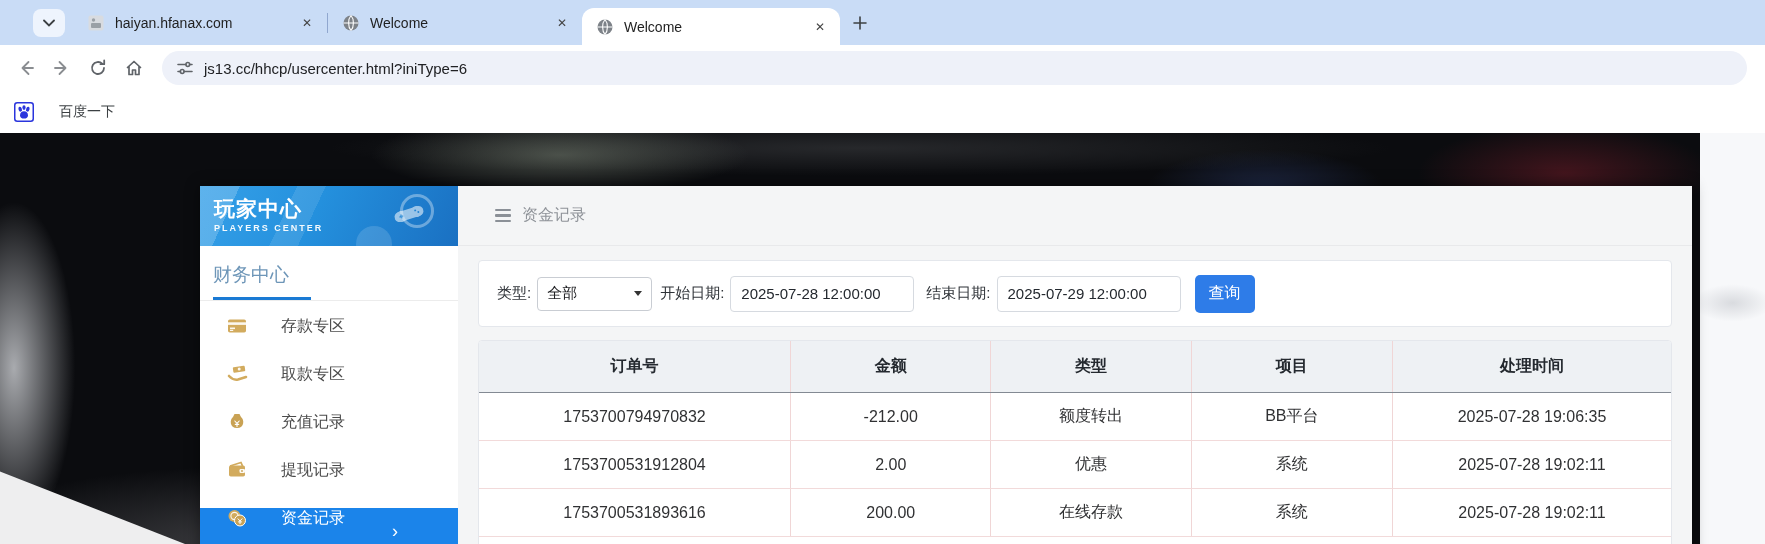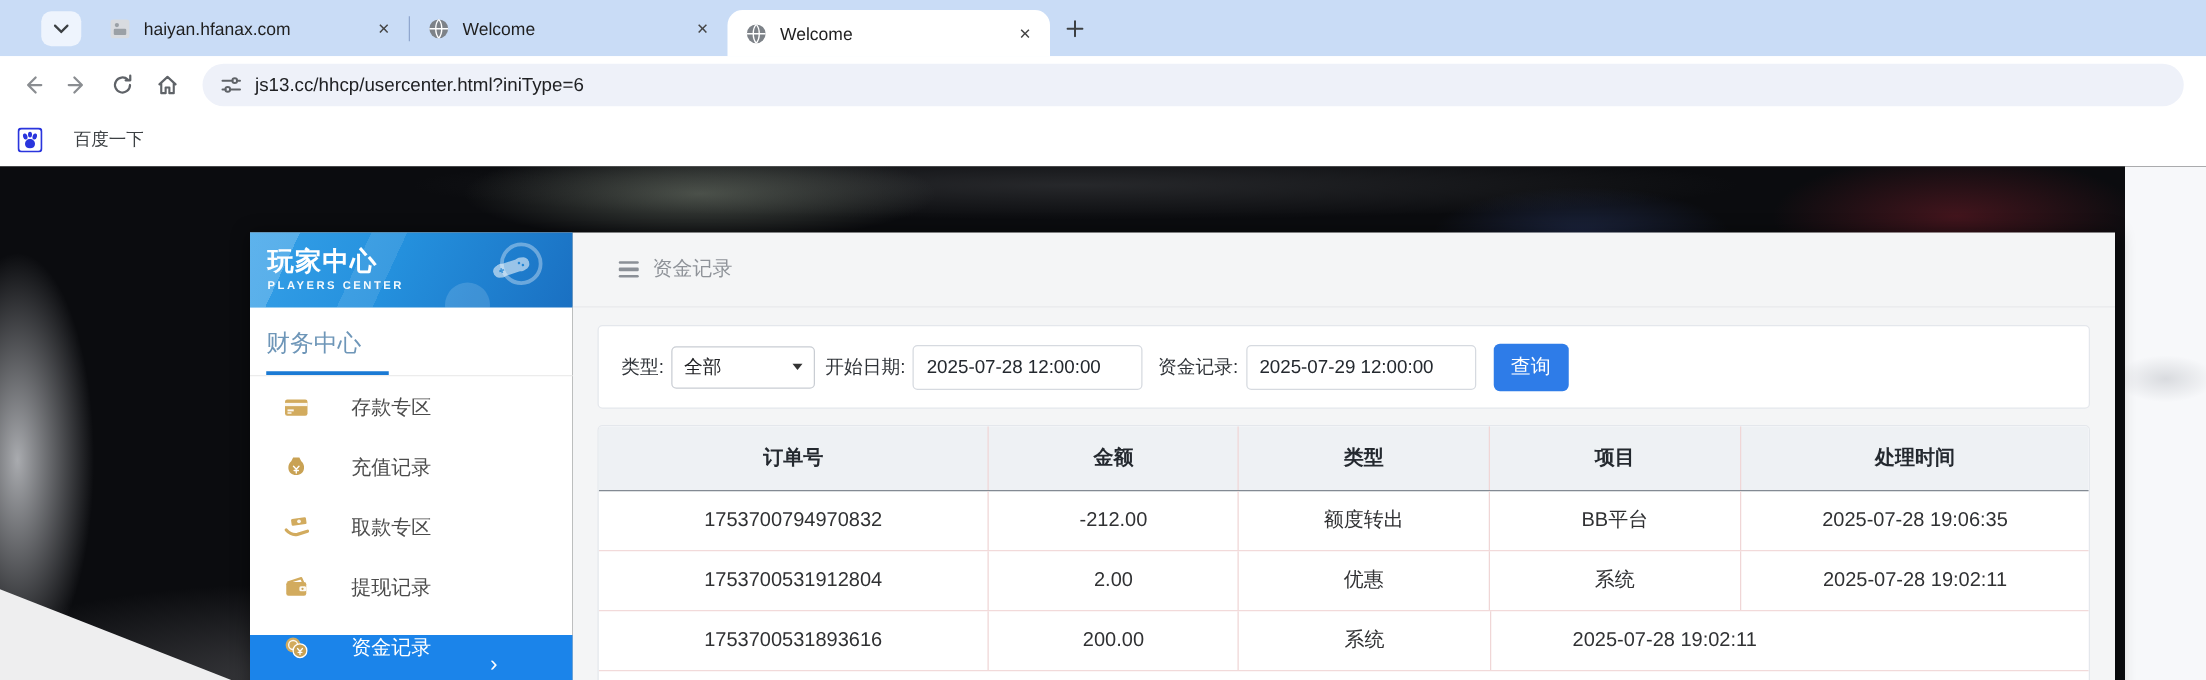--- a/index.html
+++ b/index.html
@@ -218,33 +218,33 @@
           <div class="menu-item">
             <svg width="20" height="20" viewBox="0 0 20 20">
               <rect x="1" y="3.5" width="18" height="13" rx="1.8" fill="#d2ab5e"></rect>
               <rect x="1" y="6.3" width="18" height="2.6" fill="#fff" opacity="0.9"></rect>
               <rect x="3" y="11.5" width="5" height="1.6" fill="#fff" opacity="0.9"></rect>
               <rect x="3" y="13.8" width="3.2" height="1.2" fill="#fff" opacity="0.9"></rect>
             </svg>
             <span class="mi-label">存款专区</span>
           </div>
           <div class="menu-item">
-            <svg width="20" height="20" viewBox="0 0 20 20">
-              <path d="M7.5 2 h5 l1.5 3 c3.5 2.5 3.5 11 -4 11 s-7.5 -8.5 -4 -11 z" fill="#c9a254"></path>
-              <path d="M7.8 9 l2.2 2.4 l2.2 -2.4 M10 11.4 v3 M8.3 12.4 h3.4" stroke="#fff" stroke-width="1.1" fill="none" stroke-linecap="round"></path>
-            </svg>
-            <span class="mi-label">充值记录</span>
-          </div>
-          <div class="menu-item">
             <svg width="22" height="20" viewBox="0 0 22 20">
               <rect x="6" y="2.5" width="12" height="5.5" rx="1" fill="#d2ab5e" transform="rotate(-8 12 5)"></rect>
               <circle cx="12.2" cy="5" r="1.5" fill="#fff" opacity="0.9"></circle>
               <path d="M2 12 q4 4.5 9 3.5 l8 -2.5" stroke="#d2ab5e" stroke-width="2.6" fill="none" stroke-linecap="round"></path>
             </svg>
             <span class="mi-label" style="margin-left:32px;">取款专区</span>
+          </div>
+          <div class="menu-item">
+            <svg width="20" height="20" viewBox="0 0 20 20">
+              <path d="M7.5 2 h5 l1.5 3 c3.5 2.5 3.5 11 -4 11 s-7.5 -8.5 -4 -11 z" fill="#c9a254"></path>
+              <path d="M7.8 9 l2.2 2.4 l2.2 -2.4 M10 11.4 v3 M8.3 12.4 h3.4" stroke="#fff" stroke-width="1.1" fill="none" stroke-linecap="round"></path>
+            </svg>
+            <span class="mi-label">充值记录</span>
           </div>
           <div class="menu-item">
             <svg width="20" height="20" viewBox="0 0 20 20">
               <path d="M3 6 L14 2.5 L15.5 6" fill="none" stroke="#d2ab5e" stroke-width="1.8" stroke-linejoin="round"></path>
               <rect x="2" y="5.5" width="16" height="11" rx="1.8" fill="#d2ab5e"></rect>
               <rect x="12.5" y="9" width="5.5" height="4" rx="1.2" fill="#fff" opacity="0.92"></rect>
               <circle cx="15" cy="11" r="0.9" fill="#c9a254"></circle>
             </svg>
             <span class="mi-label">提现记录</span>
           </div>
@@ -272,21 +272,21 @@
         </div>
 
         <div class="filter-box">
           <span class="f-label">类型:</span>
           <div class="f-select">
             <span>全部</span>
             <span class="caret"></span>
           </div>
           <span class="f-label">开始日期:</span>
           <input class="f-input" type="text" value="2025-07-28 12:00:00" style="">
-          <span class="f-label">资金记录:</span>
+          <span class="f-label">结束日期:</span>
           <input class="f-input" type="text" value="2025-07-29 12:00:00" style="">
           <button class="f-btn">查询</button>
         </div>
 
         <div class="data-table">
           <div class="trow thead">
             <div class="c0">订单号</div>
             <div class="c1">金额</div>
             <div class="c2">类型</div>
             <div class="c3">项目</div>
@@ -302,20 +302,21 @@
           <div class="trow tbody-row">
             <div class="c0">1753700531912804</div>
             <div class="c1">2.00</div>
             <div class="c2">优惠</div>
             <div class="c3">系统</div>
             <div class="c4">2025-07-28 19:02:11</div>
           </div>
           <div class="trow tbody-row">
             <div class="c0">1753700531893616</div>
             <div class="c1">200.00</div>
+            <div class="c2">在线存款</div>
             <div class="c3">系统</div>
             <div class="c4">2025-07-28 19:02:11</div>
           </div>
           <div class="trow empty-row">
             <div class="c0"></div>
               <div class="c1"></div>
               <div class="c2"></div>
               <div class="c3"></div>
               <div class="c4"></div>
           </div>

